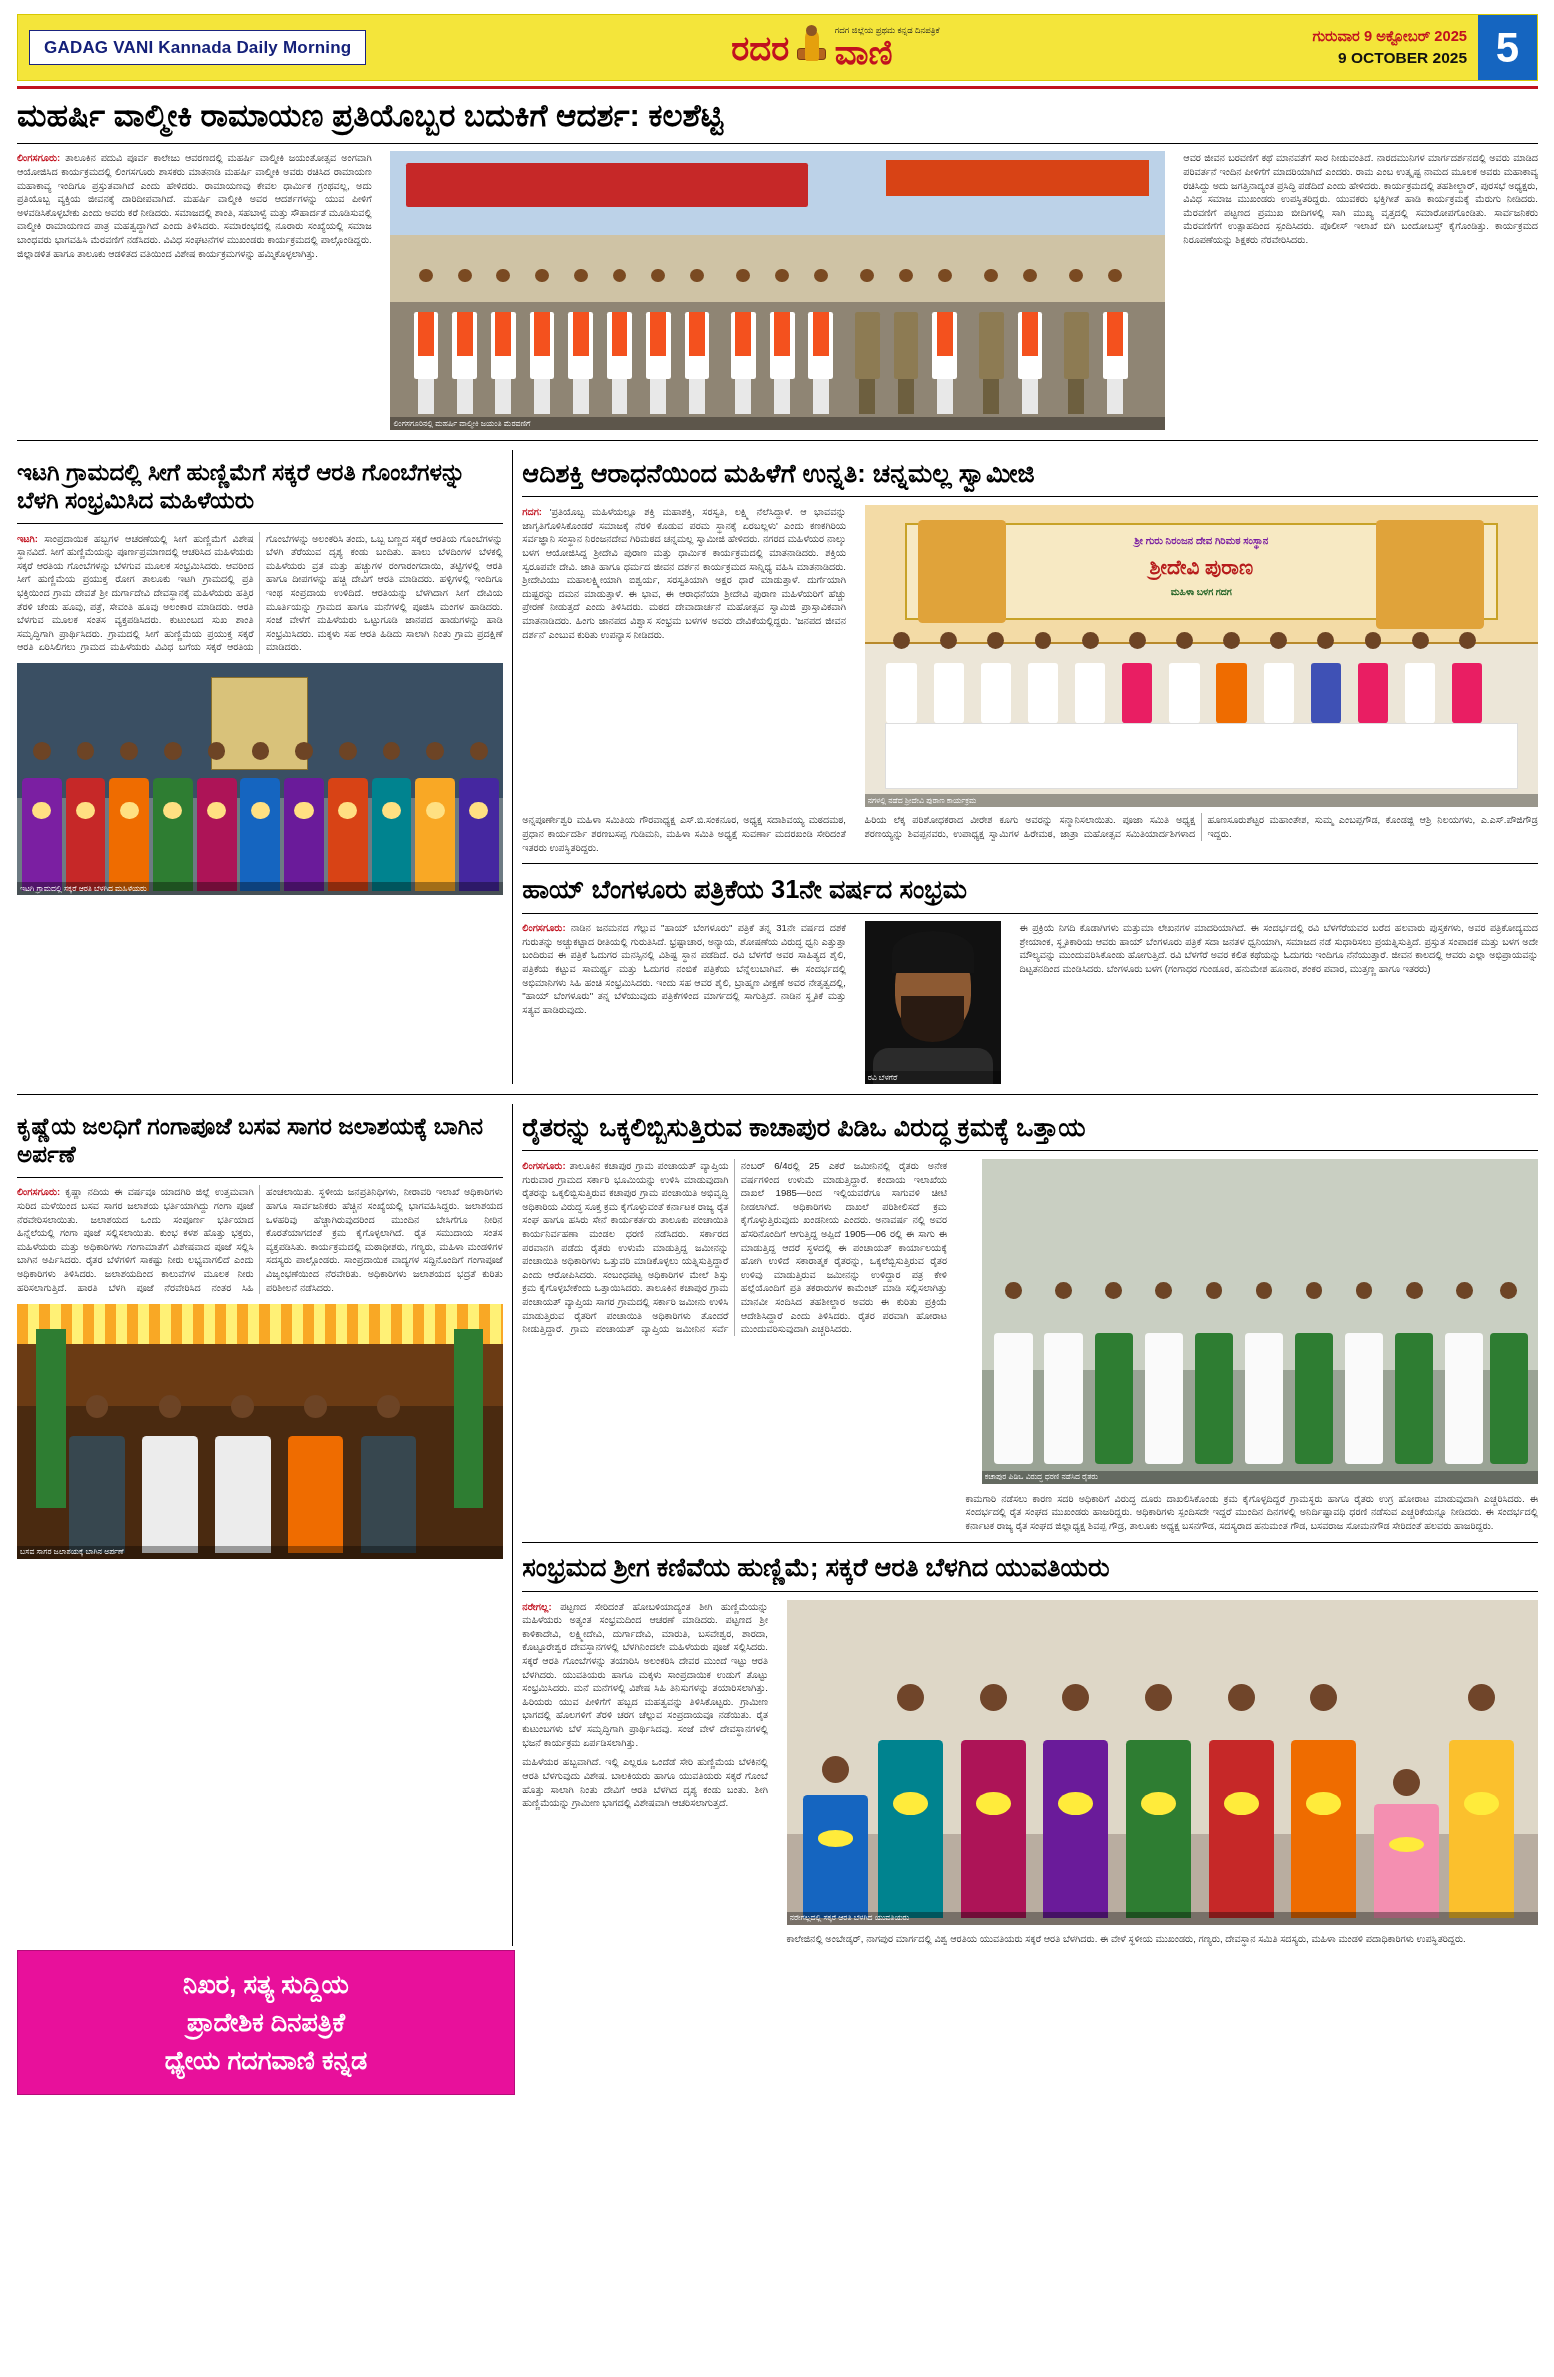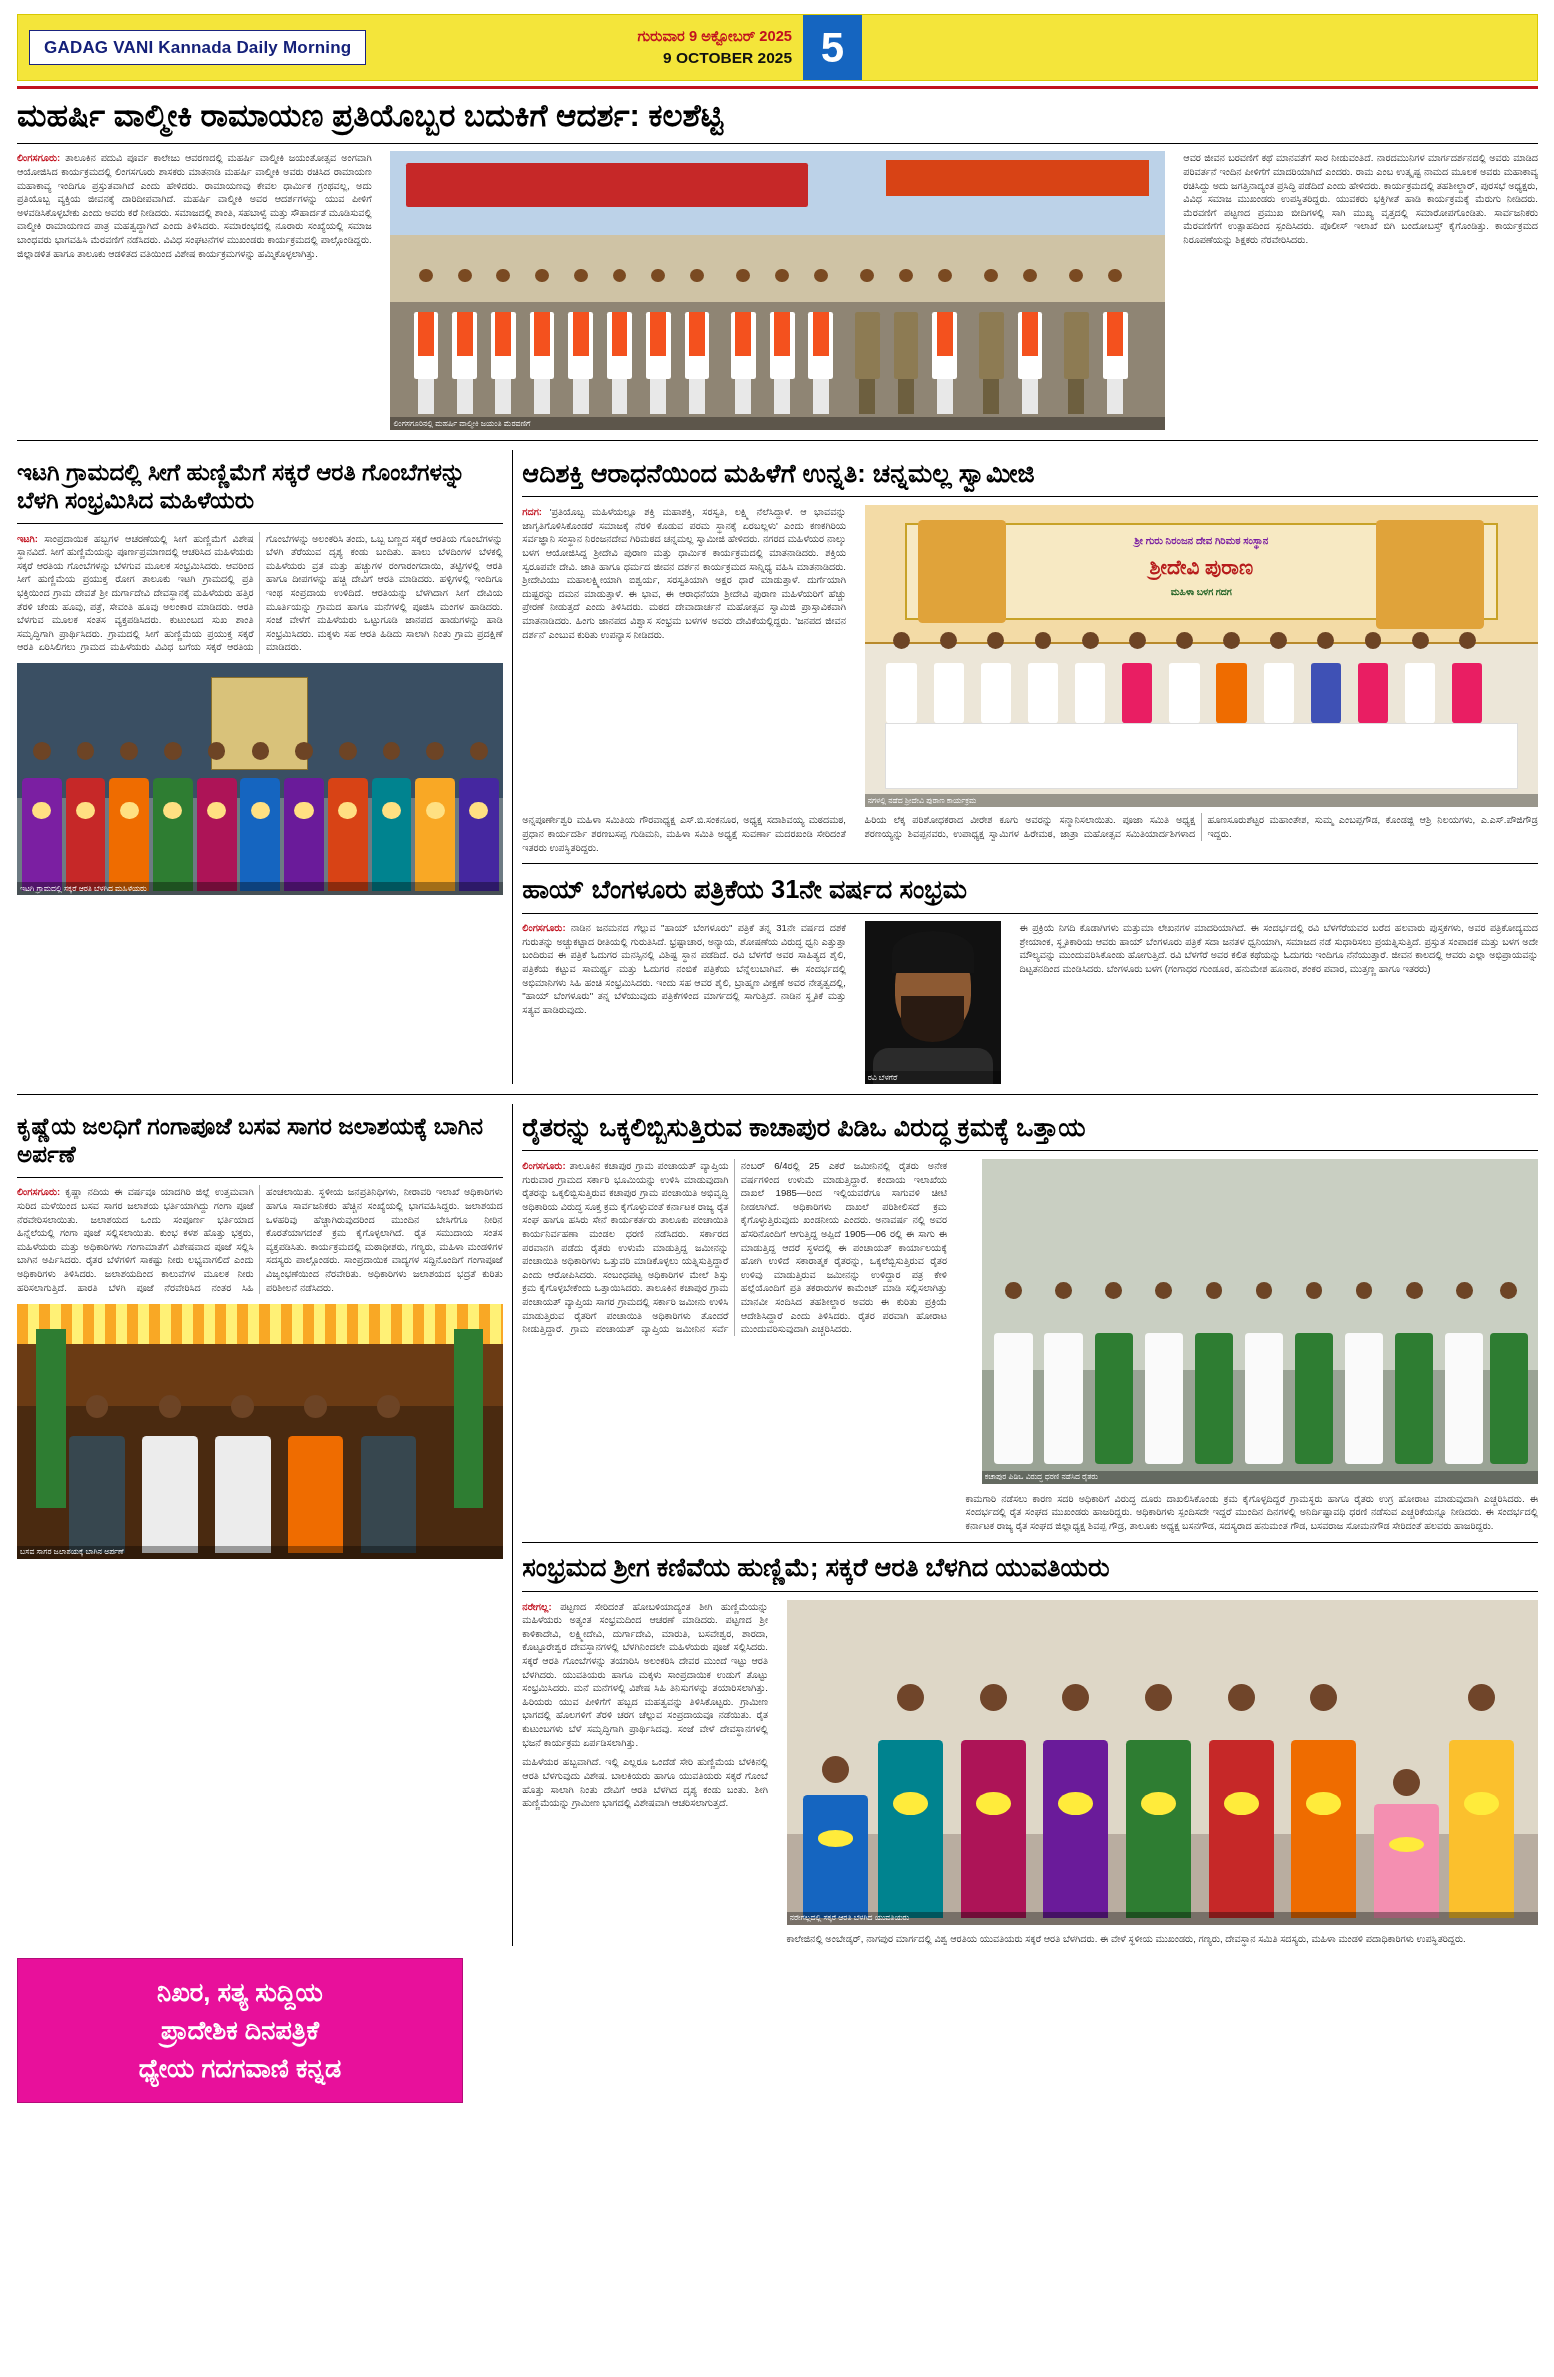--- a/index.html
+++ b/index.html
@@ -230,20 +230,32 @@
 </style>
 </head>
 <body>
 
 <div class="page">
 
   <div class="masthead">
     <div class="masthead-left">
       <div class="mast-badge">GADAG VANI Kannada Daily Morning</div>
     </div>
+    <div class="masthead-center">
+      <div class="logo-word">ರದರ</div>
+      <div class="logo-figure">
+        <div class="drum"></div>
+          <div class="body"></div>
+          <div class="head"></div>
+      </div>
+      <div>
+        <div class="logo-sub">ಗದಗ ಜಿಲ್ಲೆಯ ಪ್ರಥಮ ಕನ್ನಡ ದಿನಪತ್ರಿಕೆ</div>
+        <div class="logo-word2">ವಾಣಿ</div>
+      </div>
+    </div>
     <div class="masthead-right">
       <div class="date-block">
         <div class="date-kn">ಗುರುವಾರ 9 ಅಕ್ಟೋಬರ್ 2025</div>
         <div class="date-en">9 OCTOBER 2025</div>
       </div>
       <div class="page-num">5</div>
     </div>
   </div>
   <div class="rule-thick"></div>
 
@@ -734,21 +746,21 @@
                 </div>
               <div class="cap">ನರೇಗಲ್ಲದಲ್ಲಿ ಸಕ್ಕರೆ ಆರತಿ ಬೆಳಗಿದ ಯುವತಿಯರು</div>
             </div>
             <div class="body-col" style="margin-top:7.7px;">ಕಾಲೇಜಿನಲ್ಲಿ ಅಂಬೇಡ್ಕರ್, ನಾಗಪುರ ಮಾರ್ಗದಲ್ಲಿ ವಿಶ್ವ ಆರತಿಯ ಯುವತಿಯರು ಸಕ್ಕರೆ ಆರತಿ ಬೆಳಗಿದರು. ಈ ವೇಳೆ ಸ್ಥಳೀಯ ಮುಖಂಡರು, ಗಣ್ಯರು, ದೇವಸ್ಥಾನ ಸಮಿತಿ ಸದಸ್ಯರು, ಮಹಿಳಾ ಮಂಡಳಿ ಪದಾಧಿಕಾರಿಗಳು ಉಪಸ್ಥಿತರಿದ್ದರು.</div>
           </div>
         </div>
       </div>
     </div>
   </div>
 
-  <div style="width:446px;margin-top:12px;">
+  <div style="width:498px;margin-top:4px;">
     <div class="slogan">
       <div>ನಿಖರ, ಸತ್ಯ ಸುದ್ದಿಯ</div>
       <div>ಪ್ರಾದೇಶಿಕ ದಿನಪತ್ರಿಕೆ</div>
       <div>ಧ್ಯೇಯ ಗದಗವಾಣಿ ಕನ್ನಡ</div>
     </div>
   </div>
 
 </div>
 
 

